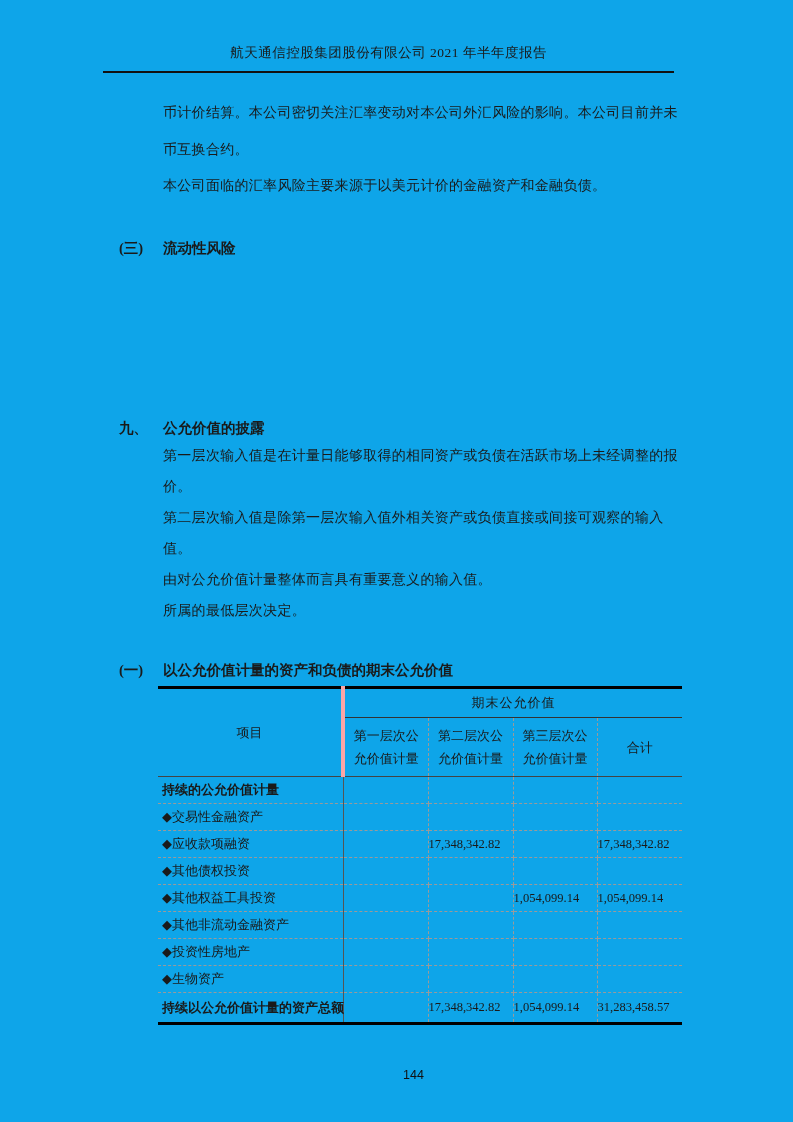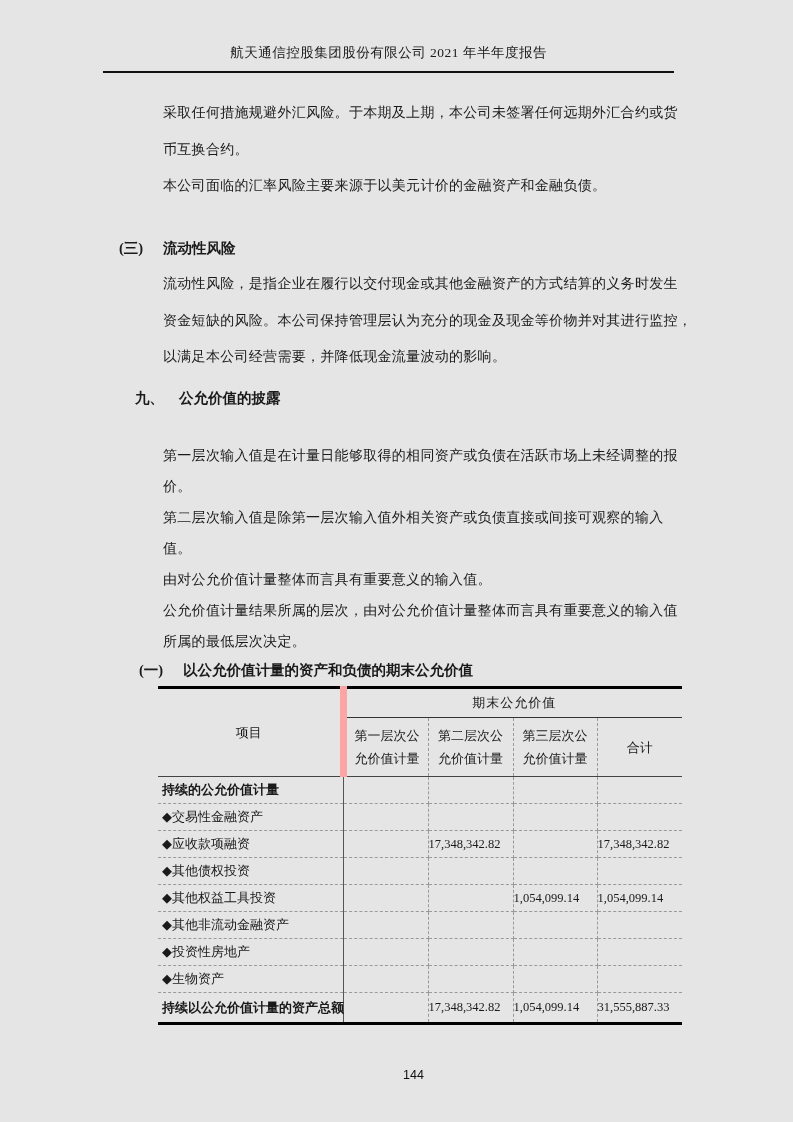--- a/index.html
+++ b/index.html
@@ -1,17 +1,17 @@
 <!DOCTYPE html>
 <html><head>
 <meta charset="utf-8">
 <style>
   html,body { margin:0; padding:0; background:#ffffff; }
   .page {
-    position:relative; width:793px; height:1122px; background:#e5e5e5;
+    position:relative; width:793px; height:1122px; background:#0ea5e9;
     font-family:"Liberation Serif","DejaVu Serif",serif; color:#1a1a1a;
     overflow:hidden; margin:0 auto;
   }
   
   .page-header {
     position:absolute; left:103px; top:44px; width:571px;
     text-align:center; font-size:13.5px; letter-spacing:.5px;
     padding-bottom:9px; border-bottom:2px solid #111;
   }
   
@@ -24,21 +24,21 @@
   .head .num { display:inline-block; width:44px; font-weight:bold; }
   
   .fv-table {
     position:absolute; left:158px; top:686px; width:524px;
     border-collapse:collapse; table-layout:fixed; font-size:13px;
     border-top:3px solid #000; border-bottom:3px solid #000;
   }
   .fv-table th { font-weight:normal; padding:0; }
   .fv-table td { padding:0;margin-left:20px; }
   .group-h { height:28px; text-align:center; vertical-align:middle; letter-spacing:1px; border-bottom:1px solid #333; }
-  .item-h  { text-align:center; vertical-align:middle; border-right:7px solid #fca5a5; border-bottom:1px solid #444; }
+  .item-h  { text-align:center; vertical-align:middle; border-right:4px solid #fca5a5; border-bottom:1px solid #444; }
   .sub-h   { height:58px; text-align:center; vertical-align:middle; line-height:23px; border-right:1px dashed #999; border-bottom:1px solid #444; }
   .sub-h.last { border-right:none; }
   .fv-table tbody td { height:26px; border-bottom:1px dashed #9a9a9a; }
   .fv-table tbody tr:last-child td { border-bottom:none; }
   td.lbl { padding-left:4px; text-align:left; border-right:1px solid #555; white-space:nowrap; }
   td.val { padding-right:7px; border-right:1px dashed #9a9a9a; font-size:12.5px; }
   td.val.last { border-right:none; }
   tr.taller td { height:29px; }
   .b { font-weight:bold; }
   
@@ -50,48 +50,42 @@
 </head>
 <body>
 
 <div class="page">
 
   <div class="page-header">
     <span>航天通信控股集团股份有限公司 2021 年半年度报告</span>
   </div>
 
   <div class="block lh36" style="top:95px;">
-    <div class="line">采取任何措施规避外汇风险。于本期及上期，本公司未签署任何远期外汇合约或货</div>
+    <div class="line">币计价结算。本公司密切关注汇率变动对本公司外汇风险的影响。本公司目前并未</div>
     <div class="line">币互换合约。</div>
     <div class="line">本公司面临的汇率风险主要来源于以美元计价的金融资产和金融负债。</div>
   </div>
 
   <div class="head" style="top:236px;">
     <span class="num">(三)</span><span>流动性风险</span>
   </div>
-  <div class="block lh36" style="top:266px;">
-    <div class="line">流动性风险，是指企业在履行以交付现金或其他金融资产的方式结算的义务时发生</div>
-    <div class="line">资金短缺的风险。本公司保持管理层认为充分的现金及现金等价物并对其进行监控，</div>
-    <div class="line">以满足本公司经营需要，并降低现金流量波动的影响。</div>
-  </div>
 
-  <div class="head" style="top:386px;margin-left:16px;">
+  <div class="head" style="top:416px;">
     <span class="num">九、</span><span>公允价值的披露</span>
   </div>
   <div class="block lh31" style="top:440px;">
     <div class="line">第一层次输入值是在计量日能够取得的相同资产或负债在活跃市场上未经调整的报</div>
     <div class="line">价。</div>
     <div class="line">第二层次输入值是除第一层次输入值外相关资产或负债直接或间接可观察的输入</div>
     <div class="line">值。</div>
     <div class="line">由对公允价值计量整体而言具有重要意义的输入值。</div>
-    <div class="line">公允价值计量结果所属的层次，由对公允价值计量整体而言具有重要意义的输入值</div>
     <div class="line">所属的最低层次决定。</div>
   </div>
 
-  <div class="head" style="top:658px;margin-left:20px;">
+  <div class="head" style="top:658px;">
     <span class="num">(一)</span><span>以公允价值计量的资产和负债的期末公允价值</span>
   </div>
 
   <table class="fv-table">
     <colgroup>
       <col style="width:185px">
         <col style="width:85px">
         <col style="width:85px">
         <col style="width:84px">
         <col style="width:85px">
@@ -174,20 +168,20 @@
         <td class="val"></td>
         <td class="val"></td>
         <td class="val"></td>
         <td class="val last"></td>
       </tr>
       <tr class="taller">
         <td class="lbl b">持续以公允价值计量的资产总额</td>
         <td class="val"></td>
         <td class="val">17,348,342.82</td>
         <td class="val">1,054,099.14</td>
-        <td class="val last">31,555,887.33</td>
+        <td class="val last">31,283,458.57</td>
       </tr>
     </tbody>
   </table>
 
   <div class="page-num">144</div>
 
 </div>
 
 </body></html>

